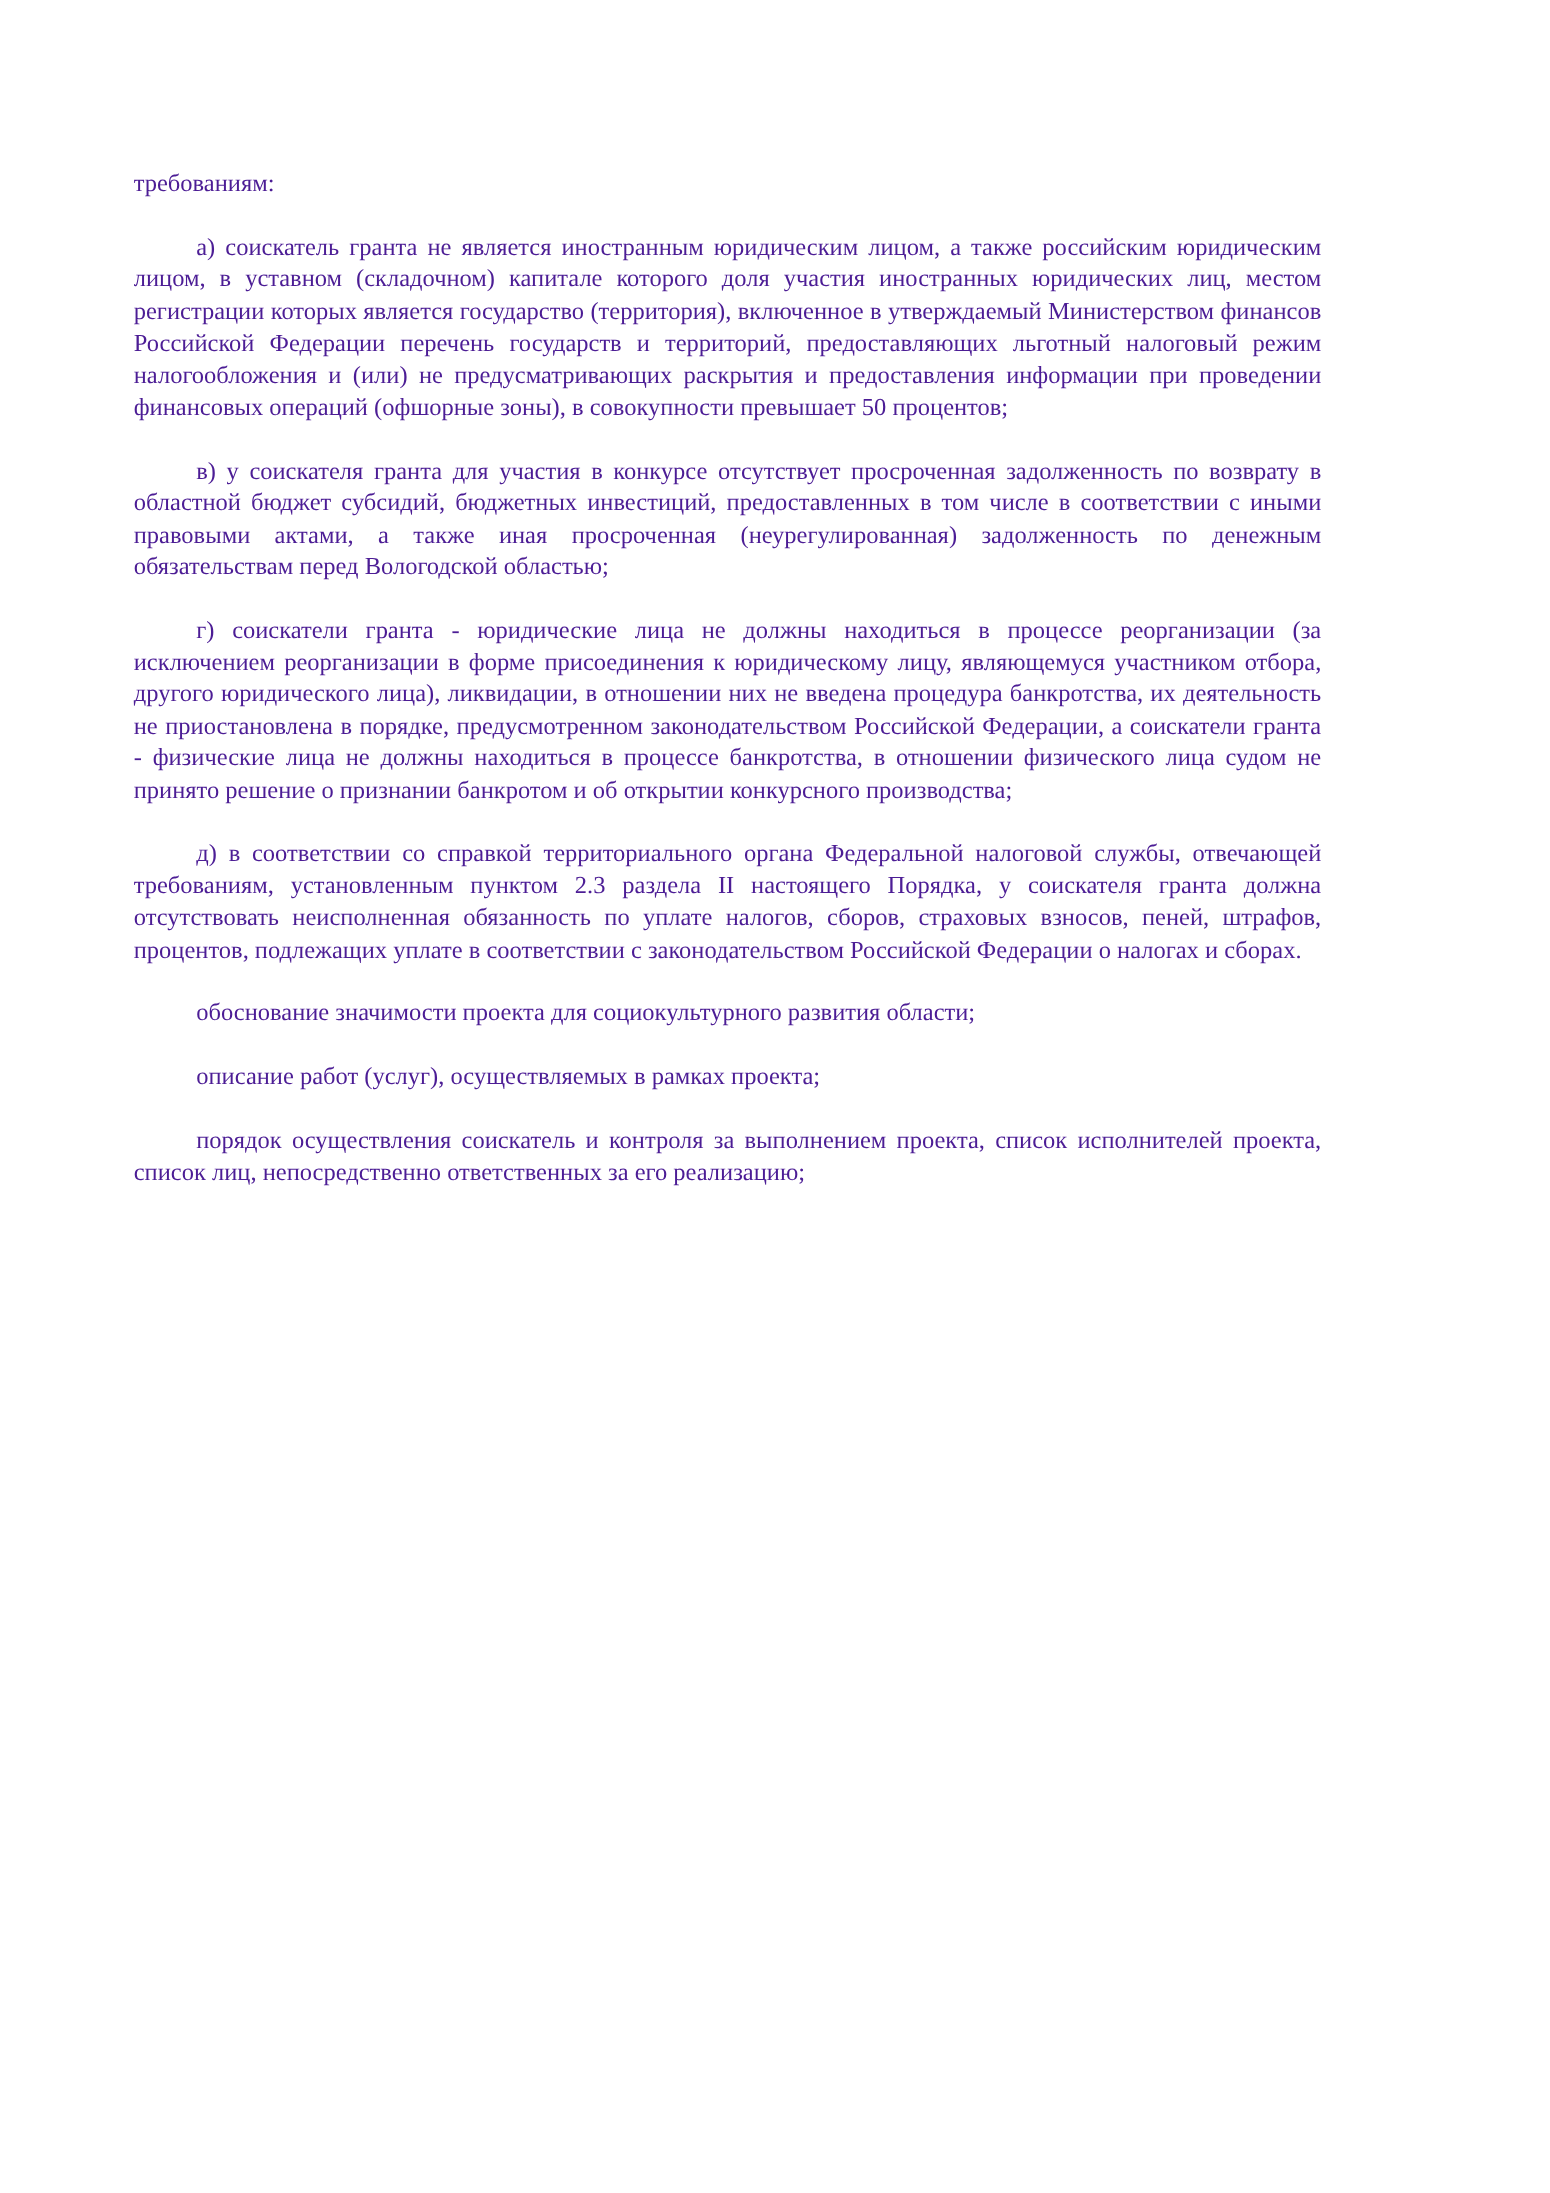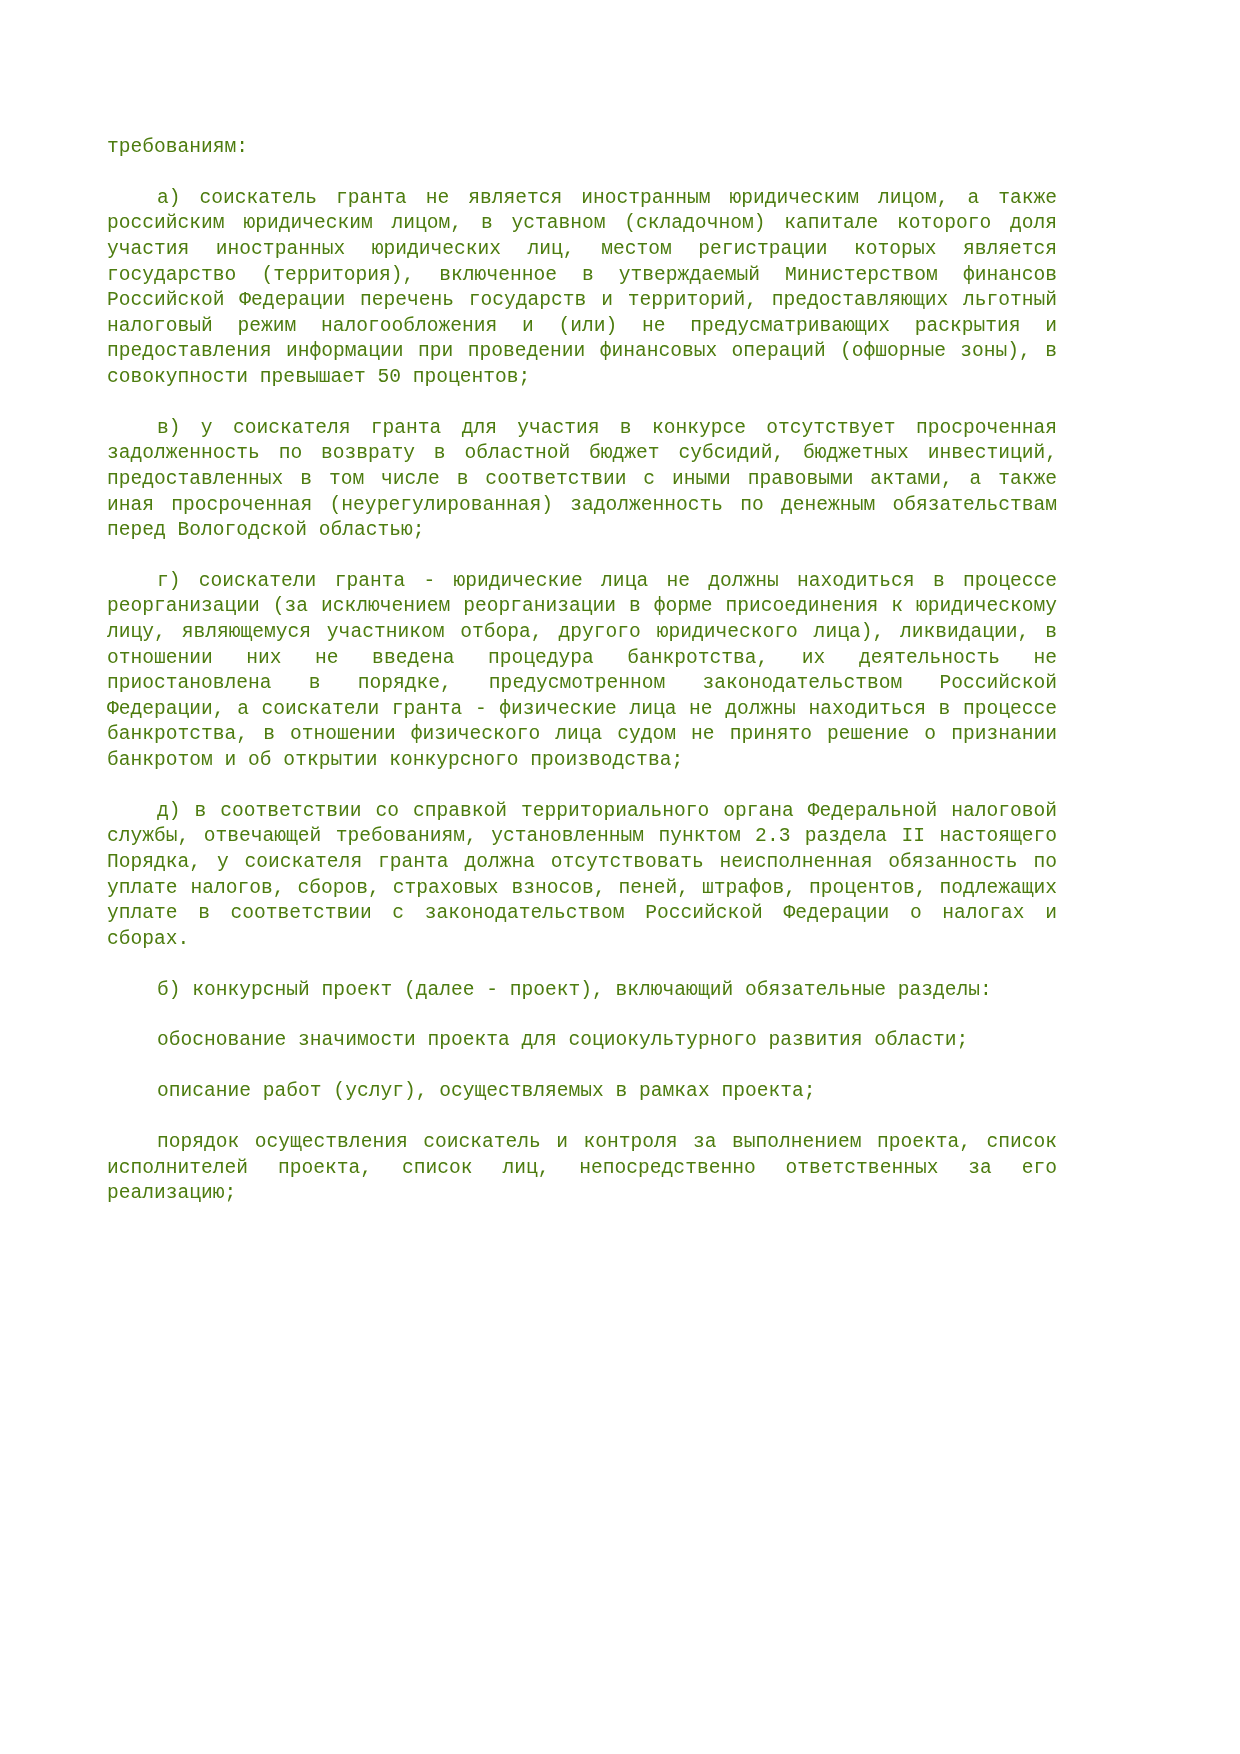--- a/index.html
+++ b/index.html
@@ -2,39 +2,38 @@
 <html><head>
 <meta charset="utf-8">
 <style>
   html, body { margin: 0; padding: 0; background: #ffffff; }
   body { width: 1240px; height: 1754px; position: relative; overflow: hidden; }
   .page {
     position: absolute;
     left: 107px;
     top: 135px;
     width: 950px;
-    font-family: Liberation Mono, monospace;
+    font-family: Liberation Serif, serif;
     font-size: 19.6px;
     line-height: 25.6px;
-    color: #4d7c0f;
+    color: #4c1d95;
   }
   .p {
     margin: 0 0 25.2px 0;
     text-align: justify;
     text-indent: 50px;
     hyphens: none;
   }
   .p.noindent { text-indent: 0; }
 </style>
 </head>
 <body>
 
 <div class="page">
   <p class="p noindent">требованиям:</p>
   <p class="p">а) соискатель гранта не является иностранным юридическим лицом, а также российским юридическим лицом, в уставном (складочном) капитале которого доля участия иностранных юридических лиц, местом регистрации которых является государство (территория), включенное в утверждаемый Министерством финансов Российской Федерации перечень государств и территорий, предоставляющих льготный налоговый режим налогообложения и (или) не предусматривающих раскрытия и предоставления информации при проведении финансовых операций (офшорные зоны), в совокупности превышает 50 процентов;</p>
   <p class="p">в) у соискателя гранта для участия в конкурсе отсутствует просроченная задолженность по возврату в областной бюджет субсидий, бюджетных инвестиций, предоставленных в том числе в соответствии с иными правовыми актами, а также иная просроченная (неурегулированная) задолженность по денежным обязательствам перед Вологодской областью;</p>
   <p class="p">г) соискатели гранта - юридические лица не должны находиться в процессе реорганизации (за исключением реорганизации в форме присоединения к юридическому лицу, являющемуся участником отбора, другого юридического лица), ликвидации, в отношении них не введена процедура банкротства, их деятельность не приостановлена в порядке, предусмотренном законодательством Российской Федерации, а соискатели гранта - физические лица не должны находиться в процессе банкротства, в отношении физического лица судом не принято решение о признании банкротом и об открытии конкурсного производства;</p>
   <p class="p">д) в соответствии со справкой территориального органа Федеральной налоговой службы, отвечающей требованиям, установленным пунктом 2.3 раздела II настоящего Порядка, у соискателя гранта должна отсутствовать неисполненная обязанность по уплате налогов, сборов, страховых взносов, пеней, штрафов, процентов, подлежащих уплате в соответствии с законодательством Российской Федерации о налогах и сборах.</p>
-  <p class="p">б) конкурсный проект (далее - проект), включающий обязательные разделы:</p>
   <p class="p">обоснование значимости проекта для социокультурного развития области;</p>
   <p class="p">описание работ (услуг), осуществляемых в рамках проекта;</p>
   <p class="p">порядок осуществления соискатель и контроля за выполнением проекта, список исполнителей проекта, список лиц, непосредственно ответственных за его реализацию;</p>
 </div>
 
 </body></html>

